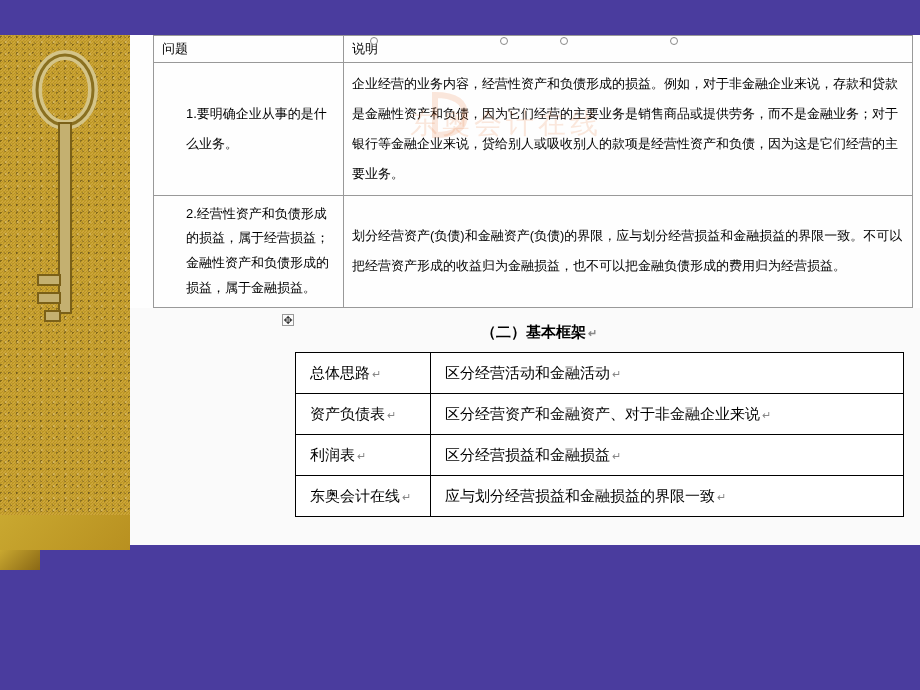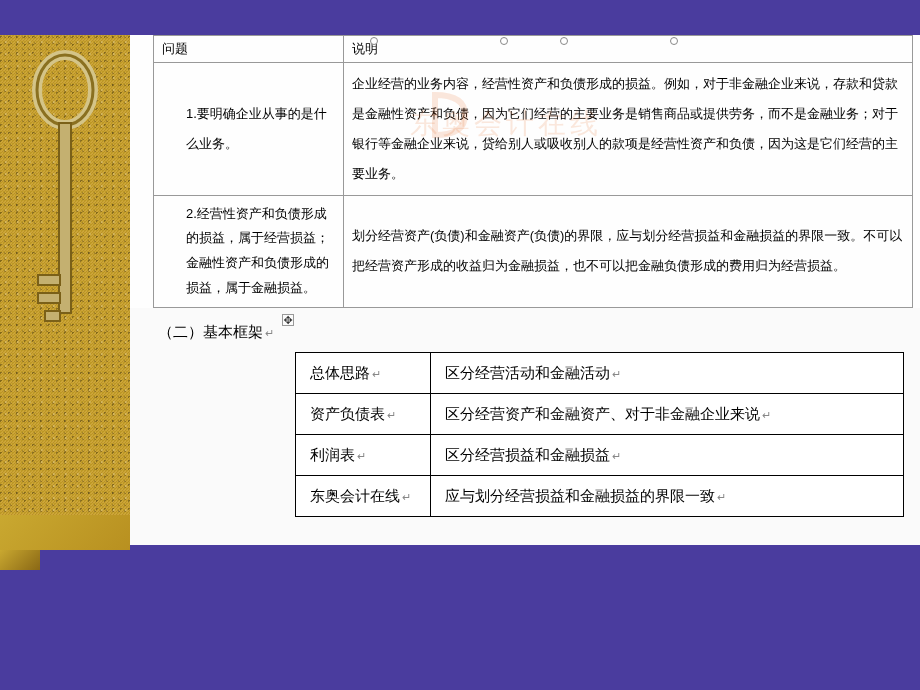--- a/index.html
+++ b/index.html
@@ -93,24 +93,25 @@
       position: absolute;
       top: 55px;
       left: 300px;
       width: 40px;
       height: 50px;
       opacity: 0.15;
       z-index: 1;
     }
     .section-title2 {
       font-size: 15px;
-      font-weight: normal;
+      font-weight: bold;
       padding: 15px 0 10px 28px;
       color: #000;
       background: #fafafa;
+      text-align: center;
     }
     .section2-area {
       background: #fafafa;
       padding-bottom: 30px;
       position: relative;
     }
     .table-anchor {
       position: absolute;
       font-size: 11px;
       color: #333;

